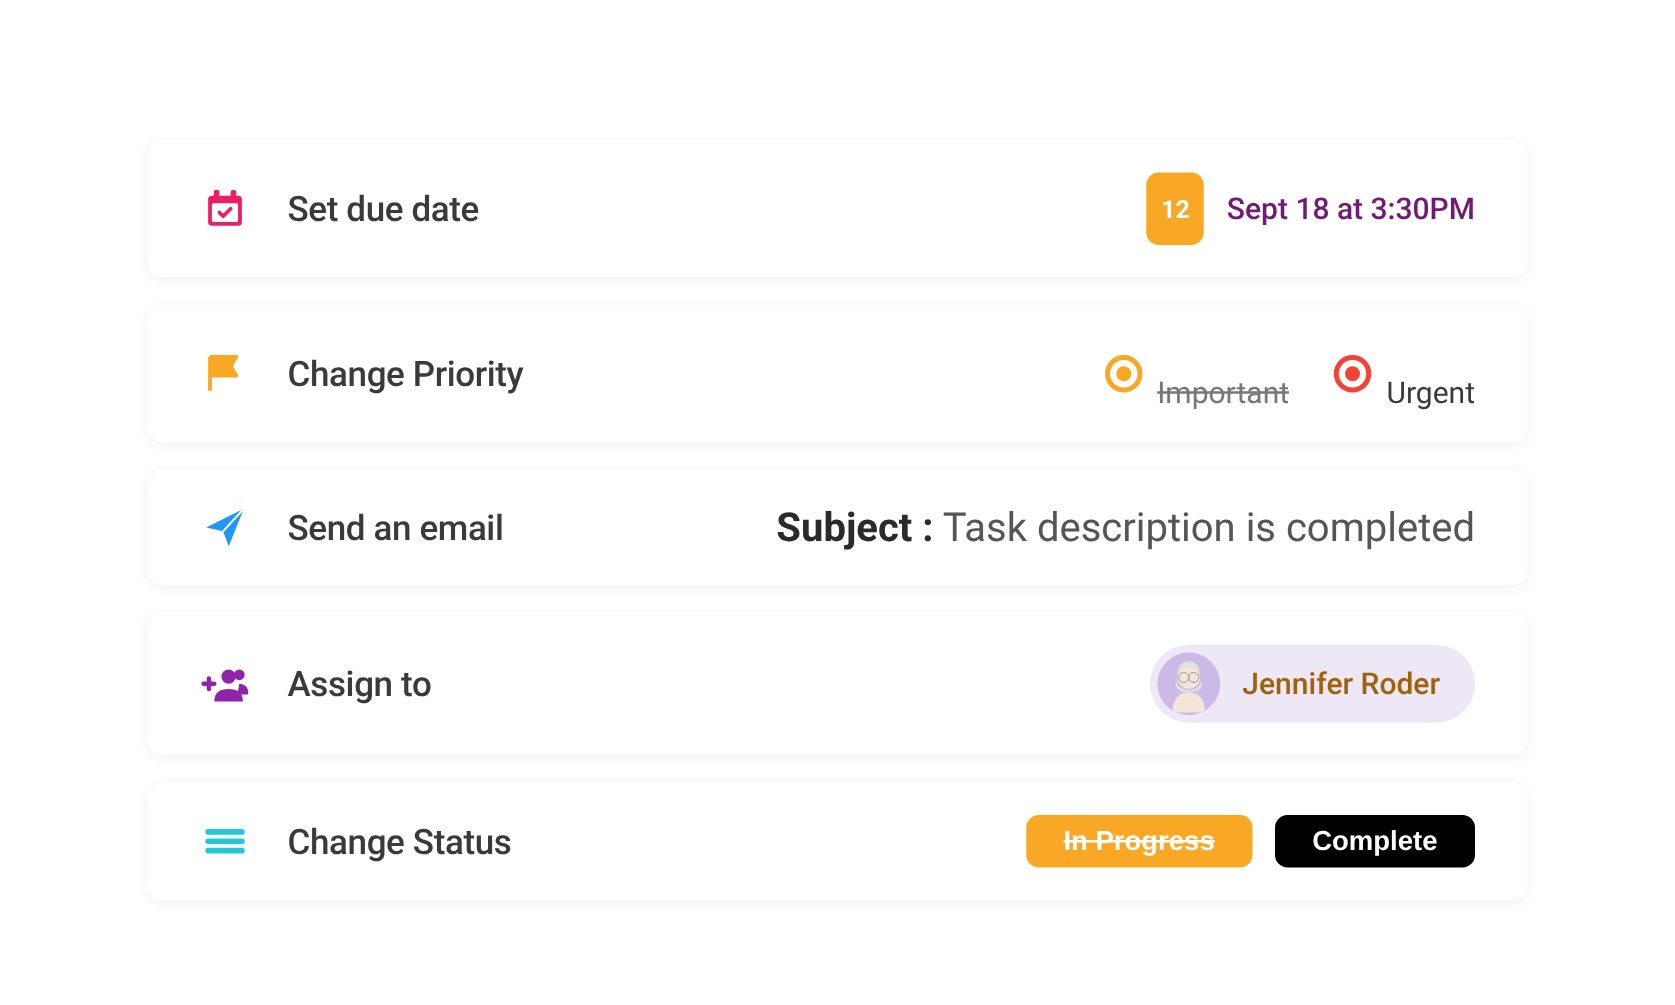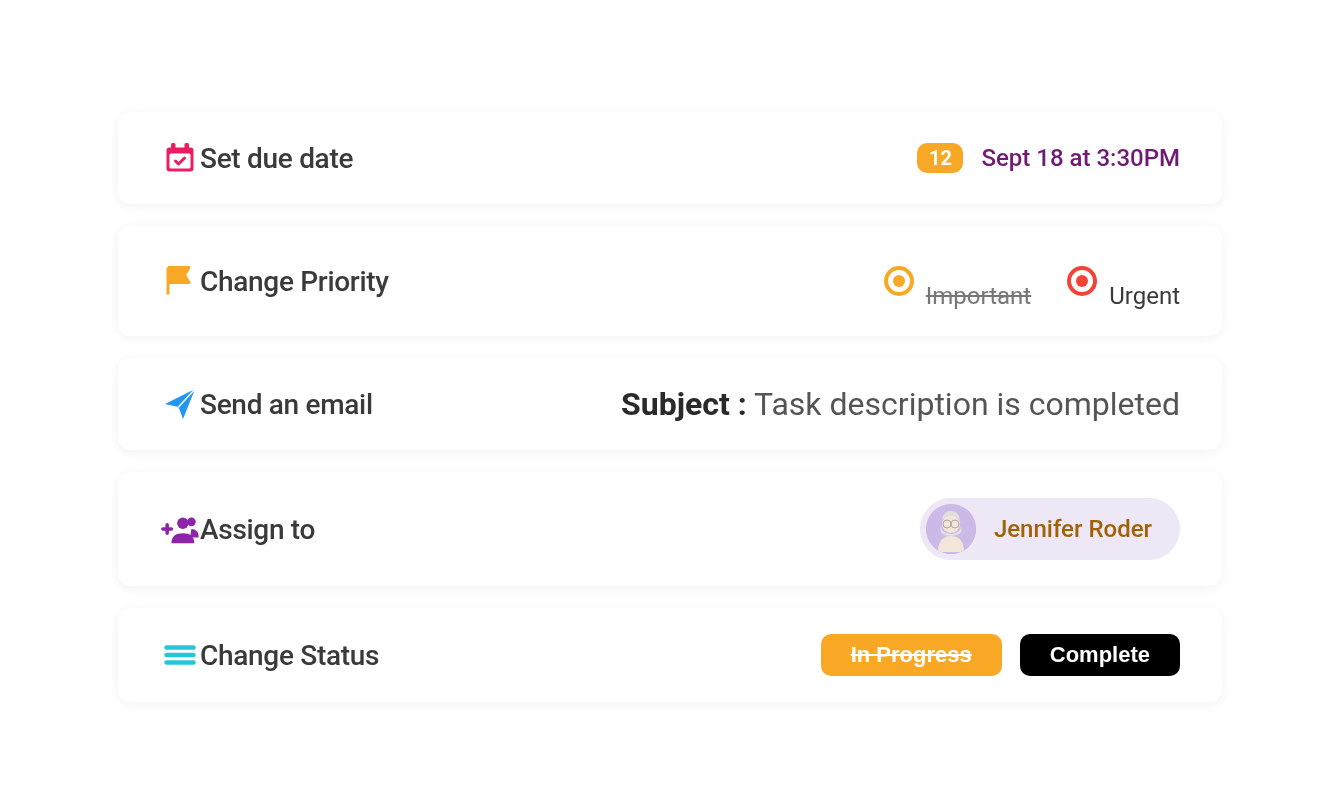--- a/index.html
+++ b/index.html
@@ -20,20 +20,21 @@
       box-shadow: 0 2px 12px rgba(0,0,0,0.06);
       padding: 26px 42px;
       display: flex;
       align-items: center;
       justify-content: space-between;
       margin-bottom: 22px;
     }
     .card-left {
       display: flex;
       align-items: center;
+      gap: 30px;
     }
     .card-title {
       font-size: 28px;
       font-weight: 500;
       color: #3a3a3a;
       letter-spacing: -0.3px;
     }
     .card-right {
       display: flex;
       align-items: center;
@@ -45,21 +46,21 @@
       display: flex;
       align-items: center;
       justify-content: center;
     }
     .date-badge {
       background: #f9a825;
       color: #ffffff;
       font-weight: 700;
       font-size: 20px;
       width: 46px;
-      height: 30px;
+      height: 58px;
       border-radius: 10px;
       display: flex;
       align-items: center;
       justify-content: center;
     }
     .date-text {
       font-size: 24px;
       font-weight: 500;
       color: #701a75;
     }

